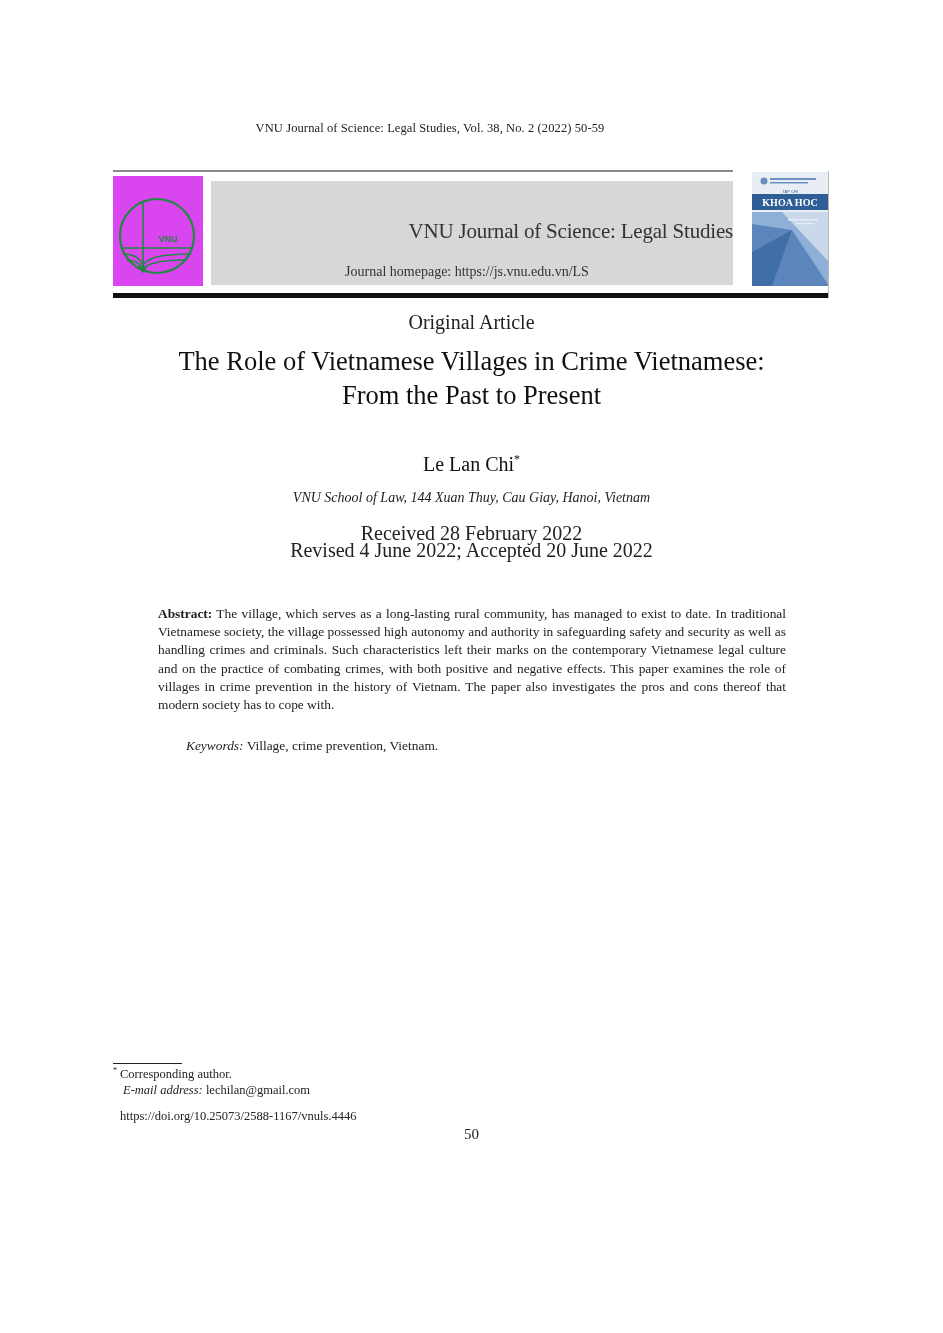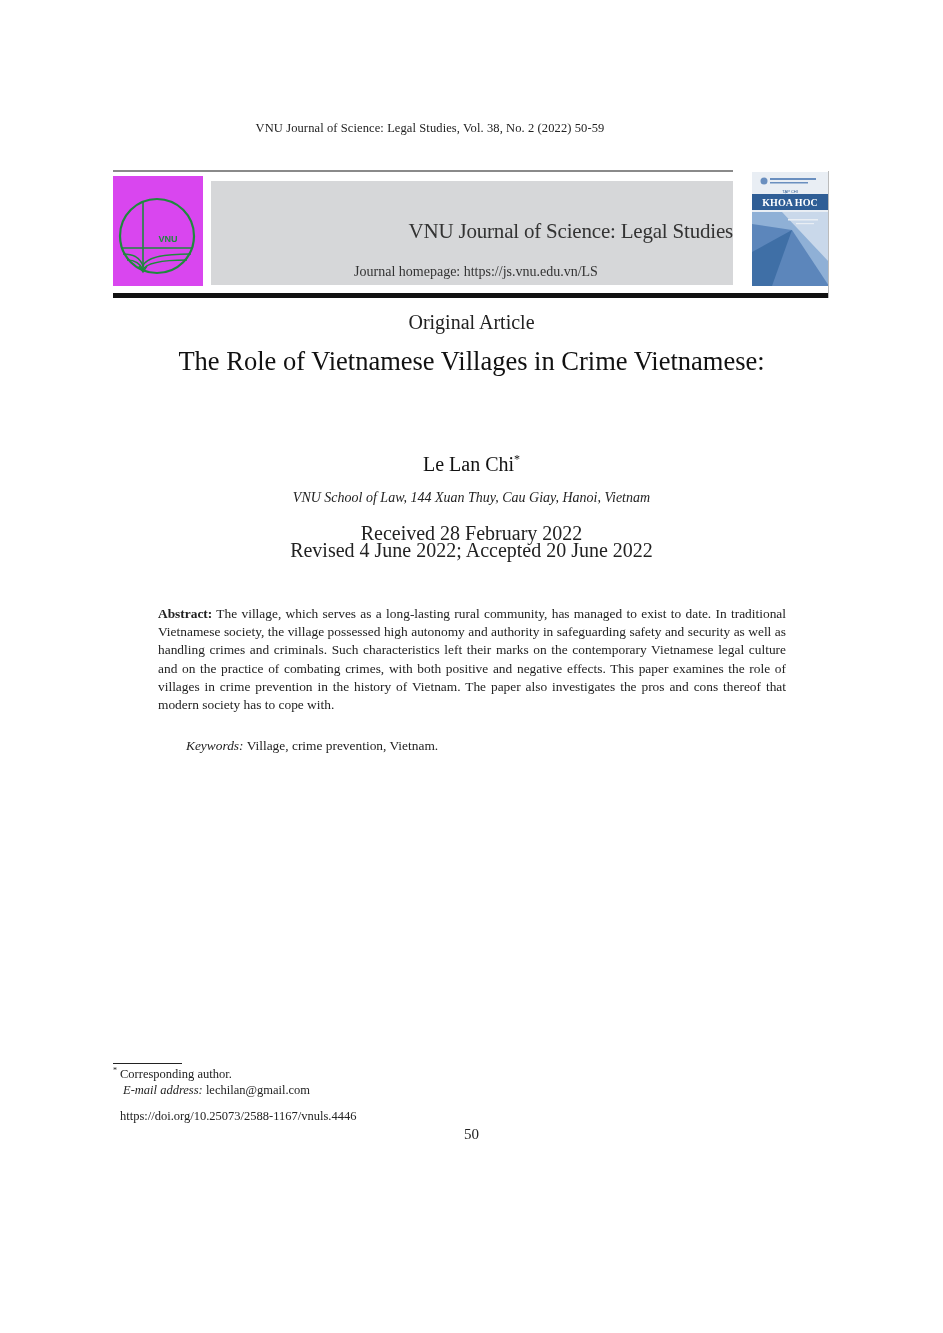--- a/index.html
+++ b/index.html
@@ -13,21 +13,21 @@
       font-size: 12.5px; color: #222; letter-spacing: 0.1px;
     }
     .top-rule { top: 170px; left: 113px; width: 620px; height: 2px; background: #8a8a8a; }
     .logo-box { top: 176px; left: 113px; width: 90px; height: 110px; background: #d946ef; }
     .gray-band { top: 181px; left: 211px; width: 522px; height: 104px; background: #d6d7d9; }
     .band-title {
       top: 219px; left: 211px; width: 522px; text-align: right;
       font-size: 21px; color: #333; letter-spacing: -0.2px;
     }
     .band-home {
-      top: 264px; left: 215px; width: 522px; text-align: center;
+      top: 264px; left: 206px; width: 522px; text-align: center;
       font-size: 14px; color: #333;
     }
     .cover { top: 172px; left: 752px; width: 77px; height: 114px; overflow: hidden; }
     .thick-rule { top: 293px; left: 113px; width: 716px; height: 5px; background: #111; }
     .thick-rule-edge { top: 171px; left: 828px; width: 1px; height: 127px; background: #bbb; }
 
     .article-type {
       top: 311px; left: 0; width: 943px; text-align: center; font-size: 20px; color: #222;
     }
     .title {
@@ -105,20 +105,21 @@
   </svg>
 </div>
 
 <div class="abs thick-rule"></div>
 <div class="abs thick-rule-edge"></div>
 
 <div class="abs article-type">Original Article</div>
 
 <div class="abs title">
   <div>The Role of Vietnamese Villages in Crime Vietnamese:</div>
+  <div>From the Past to Present</div>
 </div>
 
 <div class="abs author">
   <span>Le Lan Chi</span><sup>*</sup>
 </div>
 
 <div class="abs affil">VNU School of Law, 144 Xuan Thuy, Cau Giay, Hanoi, Vietnam</div>
 
 <div class="abs dates">
   <div>Received 28 February 2022</div>

